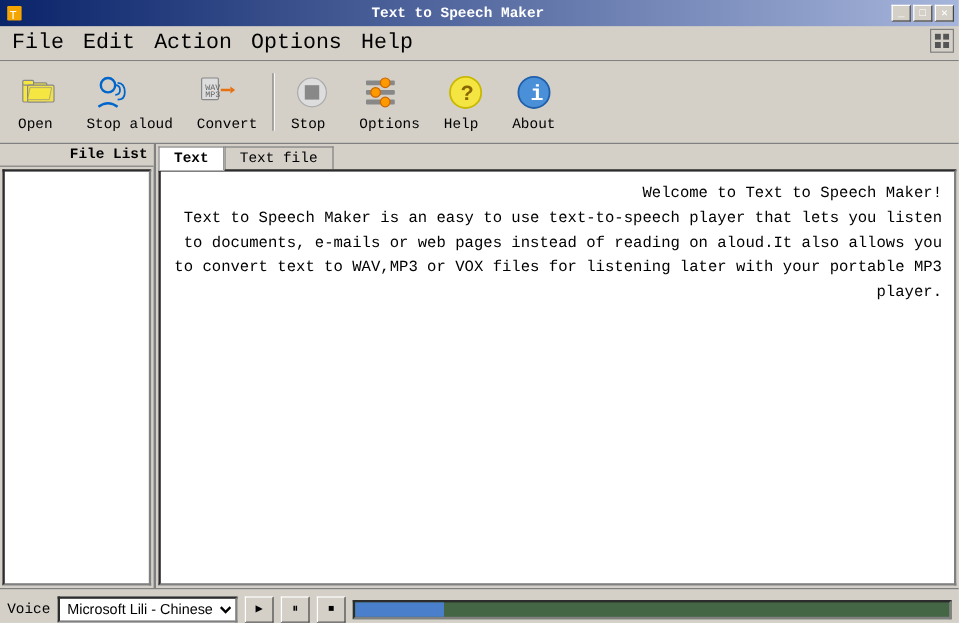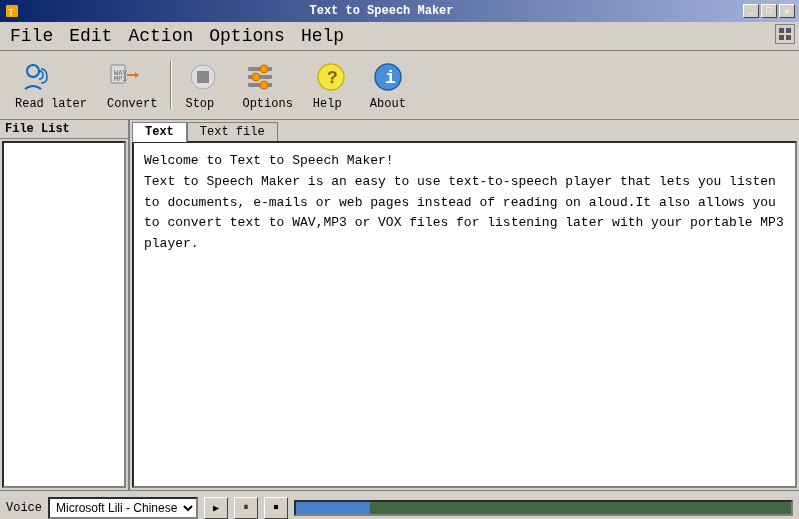--- a/index.html
+++ b/index.html
@@ -119,20 +119,21 @@
       align-items: center;
       justify-content: center;
       cursor: pointer;
     }
 
     
     .main-area {
       display: flex;
       height: 370px;
       background: #d4d0c8;
+      text-align: right;
     }
 
     
     .file-list-panel {
       width: 130px;
       border-right: 2px solid #808080;
       display: flex;
       flex-direction: column;
     }
     .file-list-header {
@@ -275,31 +276,42 @@
         <rect x="7" y="0" width="5" height="5" fill="#555"></rect>
         <rect x="0" y="7" width="5" height="5" fill="#555"></rect>
         <rect x="7" y="7" width="5" height="5" fill="#555"></rect>
       </svg>
     </div>
   </div>
 </div>
 
 <div class="toolbar">
 
+  <div class="toolbar-btn">
+    <div class="icon-area">
+      <svg width="32" height="32" viewBox="0 0 32 32">
+        <rect x="2" y="8" width="20" height="16" rx="1" fill="#f5e642" stroke="#888" stroke-width="1"></rect>
+        <rect x="2" y="6" width="9" height="4" rx="1" fill="#f5e642" stroke="#888" stroke-width="1"></rect>
+        <rect x="6" y="10" width="22" height="14" rx="1" fill="#f0e050" stroke="#888" stroke-width="1"></rect>
+        <path d="M8 12 L26 12 L24 22 L6 22 Z" fill="#f5e642" stroke="#888" stroke-width="0.5"></path>
+      </svg>
+    </div>
+    <span class="btn-label">Open</span>
+  </div>
 
   <div class="toolbar-btn">
     <div class="icon-area">
       <svg width="32" height="32" viewBox="0 0 32 32">
         <circle cx="16" cy="10" r="6" fill="none" stroke="#0066cc" stroke-width="2"></circle>
         <path d="M8 28 Q16 22 24 28" fill="none" stroke="#0066cc" stroke-width="2"></path>
         <path d="M22 10 Q26 10 26 14 Q26 18 22 18" fill="none" stroke="#0066cc" stroke-width="1.5"></path>
         <path d="M24 8 Q30 8 30 16 Q30 22 24 22" fill="none" stroke="#0066cc" stroke-width="1.5"></path>
       </svg>
     </div>
-    <span class="btn-label">Read later</span>
+    <span class="btn-label">Stop aloud</span>
   </div>
 
   <div class="toolbar-btn">
     <div class="icon-area">
       <svg width="32" height="32" viewBox="0 0 32 32">
         <rect x="2" y="4" width="14" height="18" rx="1" fill="#ddd" stroke="#888" stroke-width="1"></rect>
         <text x="5" y="14" font-size="7" fill="#666">WAV</text>
         <text x="5" y="20" font-size="7" fill="#666">MP3</text>
         <path d="M18 14 L26 14" stroke="#e87010" stroke-width="2" marker-end="url(#arr)"></path>
         <polygon points="26,11 30,14 26,17" fill="#e87010"></polygon>

